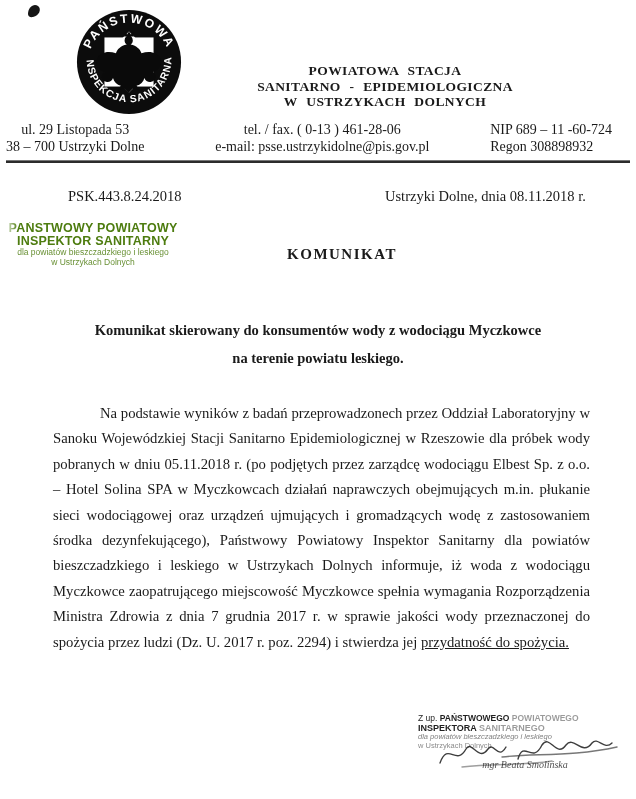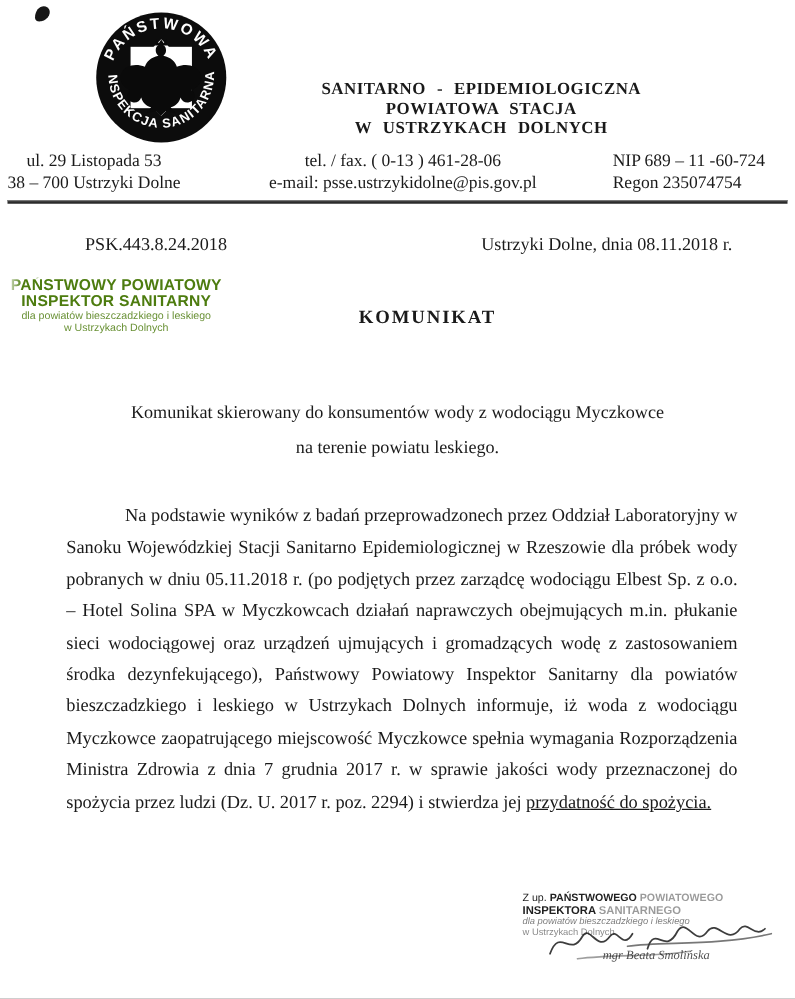--- a/index.html
+++ b/index.html
@@ -46,21 +46,21 @@
   }
   .stamp-left .b{font-weight:bold;font-size:12.5px;line-height:13px;letter-spacing:.2px;}
   .stamp-left .s{font-size:8.5px;line-height:9.5px;opacity:.85;}
   
   .doc-title{
     position:absolute;left:0;top:246px;width:636px;text-align:center;
     font-weight:bold;font-size:15px;letter-spacing:1.5px;padding-left:24px;
   }
   .subject{
     position:absolute;left:50px;top:316px;width:536px;text-align:center;
-    font-weight:normal;font-size:14.5px;line-height:28px;
+    font-weight:bold;font-size:14.5px;line-height:28px;
   }
   
   .body-par{
     position:absolute;left:53px;top:401px;width:537px;
     font-size:14.7px;line-height:25.4px;text-align:justify;
     text-indent:47px;margin:0;
   }
   .body-par .ul{text-decoration:underline;}
   
   .sig-block{
@@ -105,37 +105,37 @@
       <textPath href="#arcBot" startOffset="50%" text-anchor="middle">INSPEKCJA SANITARNA</textPath>
     </text>
 
     <g fill="#0a0a0a">
       <path d="M54 24 l2 3 l2 -3 l2 3 l2 -3 l1 5 h-10 z" transform="translate(-3 0)"></path>
       <path d="M55 28 c-2.5 0 -4.5 2 -4.5 5 c0 2 1 3.2 2.2 4.2 c-6 1.2 -10 5 -11 9 c-8 -3 -16 -1 -19 5 c-3 6 1 12 7 14 c-4 3 -3 9 2 10 c3 .8 6 -1 7 -4 c1 4 4 7 8 8 l-4 5 l8 -2 l4 4 l4 -4 l8 2 l-4 -5 c4 -1 7 -4 8 -8 c1 3 4 4.8 7 4 c5 -1 6 -7 2 -10 c6 -2 10 -8 7 -14 c-3 -6 -11 -8 -19 -5 c-1 -4 -5 -7.8 -11 -9 c1.2 -1 2.2 -2.2 2.2 -4.2 c0 -3 -2 -5 -4.4 -5 z"></path>
     </g>
   </svg>
 
   <div class="head-titles">
+    <div>POWIATOWA STACJA</div>
     <div>SANITARNO - EPIDEMIOLOGICZNA</div>
-    <div>POWIATOWA STACJA</div>
     <div>W USTRZYKACH DOLNYCH</div>
   </div>
 
   <div class="contact-row">
     <div class="contact-col col-addr">
       <div>ul. 29 Listopada 53</div>
       <div>38 – 700  Ustrzyki Dolne</div>
     </div>
     <div class="contact-col col-tel">
       <div>tel. / fax.  ( 0-13 ) 461-28-06</div>
       <div>e-mail: psse.ustrzykidolne@pis.gov.pl</div>
     </div>
     <div class="contact-col col-ids">
       <div>NIP  689 – 11 -60-724</div>
-      <div>Regon  235074754</div>
+      <div>Regon  308898932</div>
     </div>
   </div>
 
   <div class="head-rule"></div>
 
   <div class="ref-number">PSK.443.8.24.2018</div>
   <div class="place-date">Ustrzyki Dolne, dnia 08.11.2018 r.</div>
 
   <div class="stamp-left">
     <div class="b">PAŃSTWOWY POWIATOWY</div>

